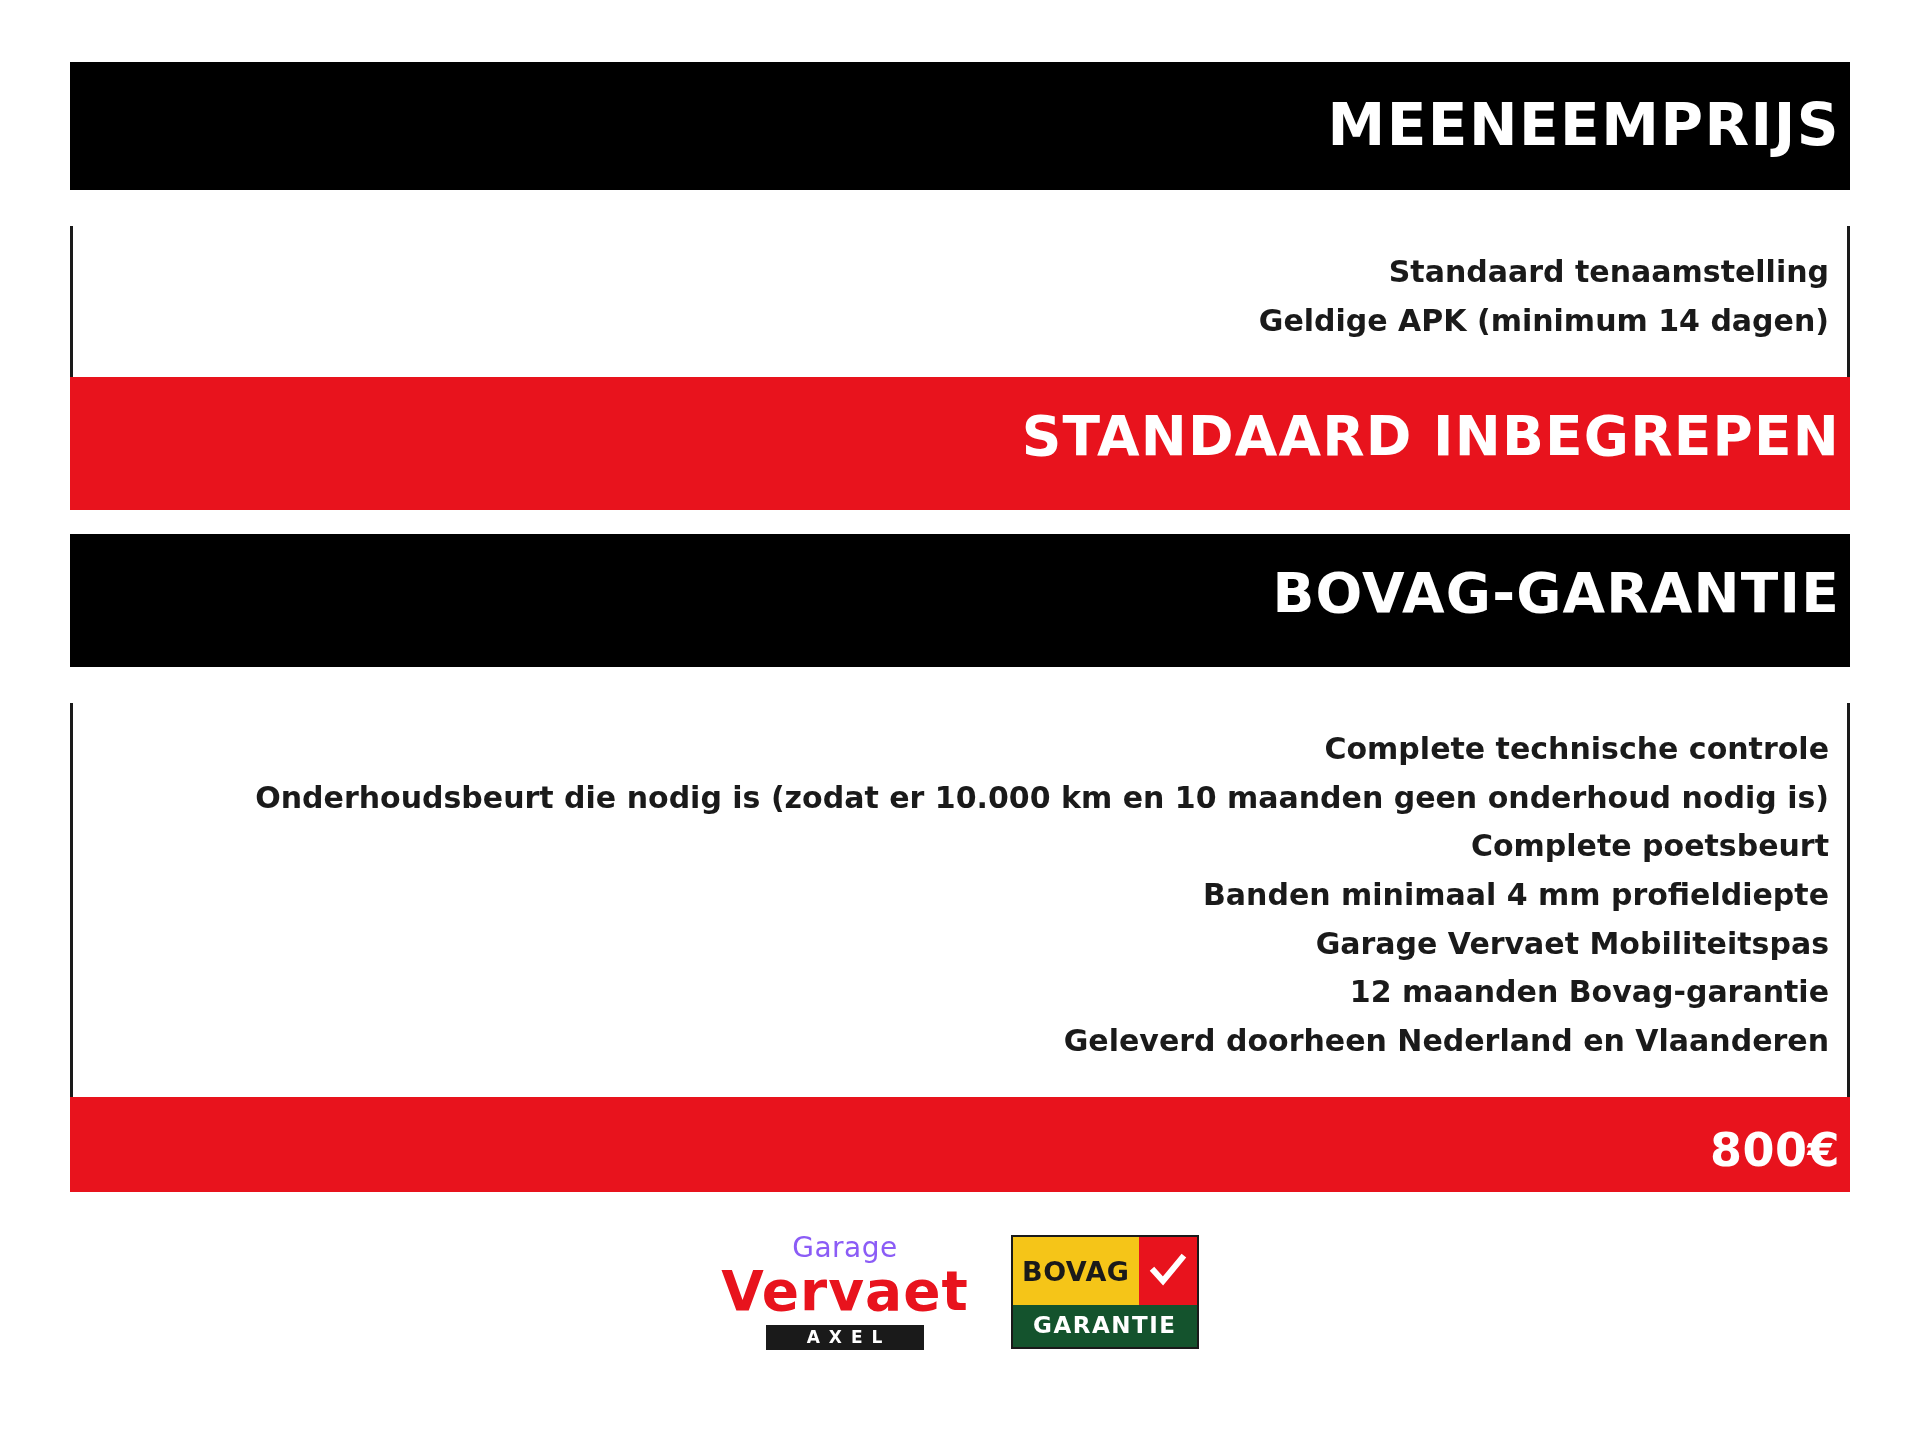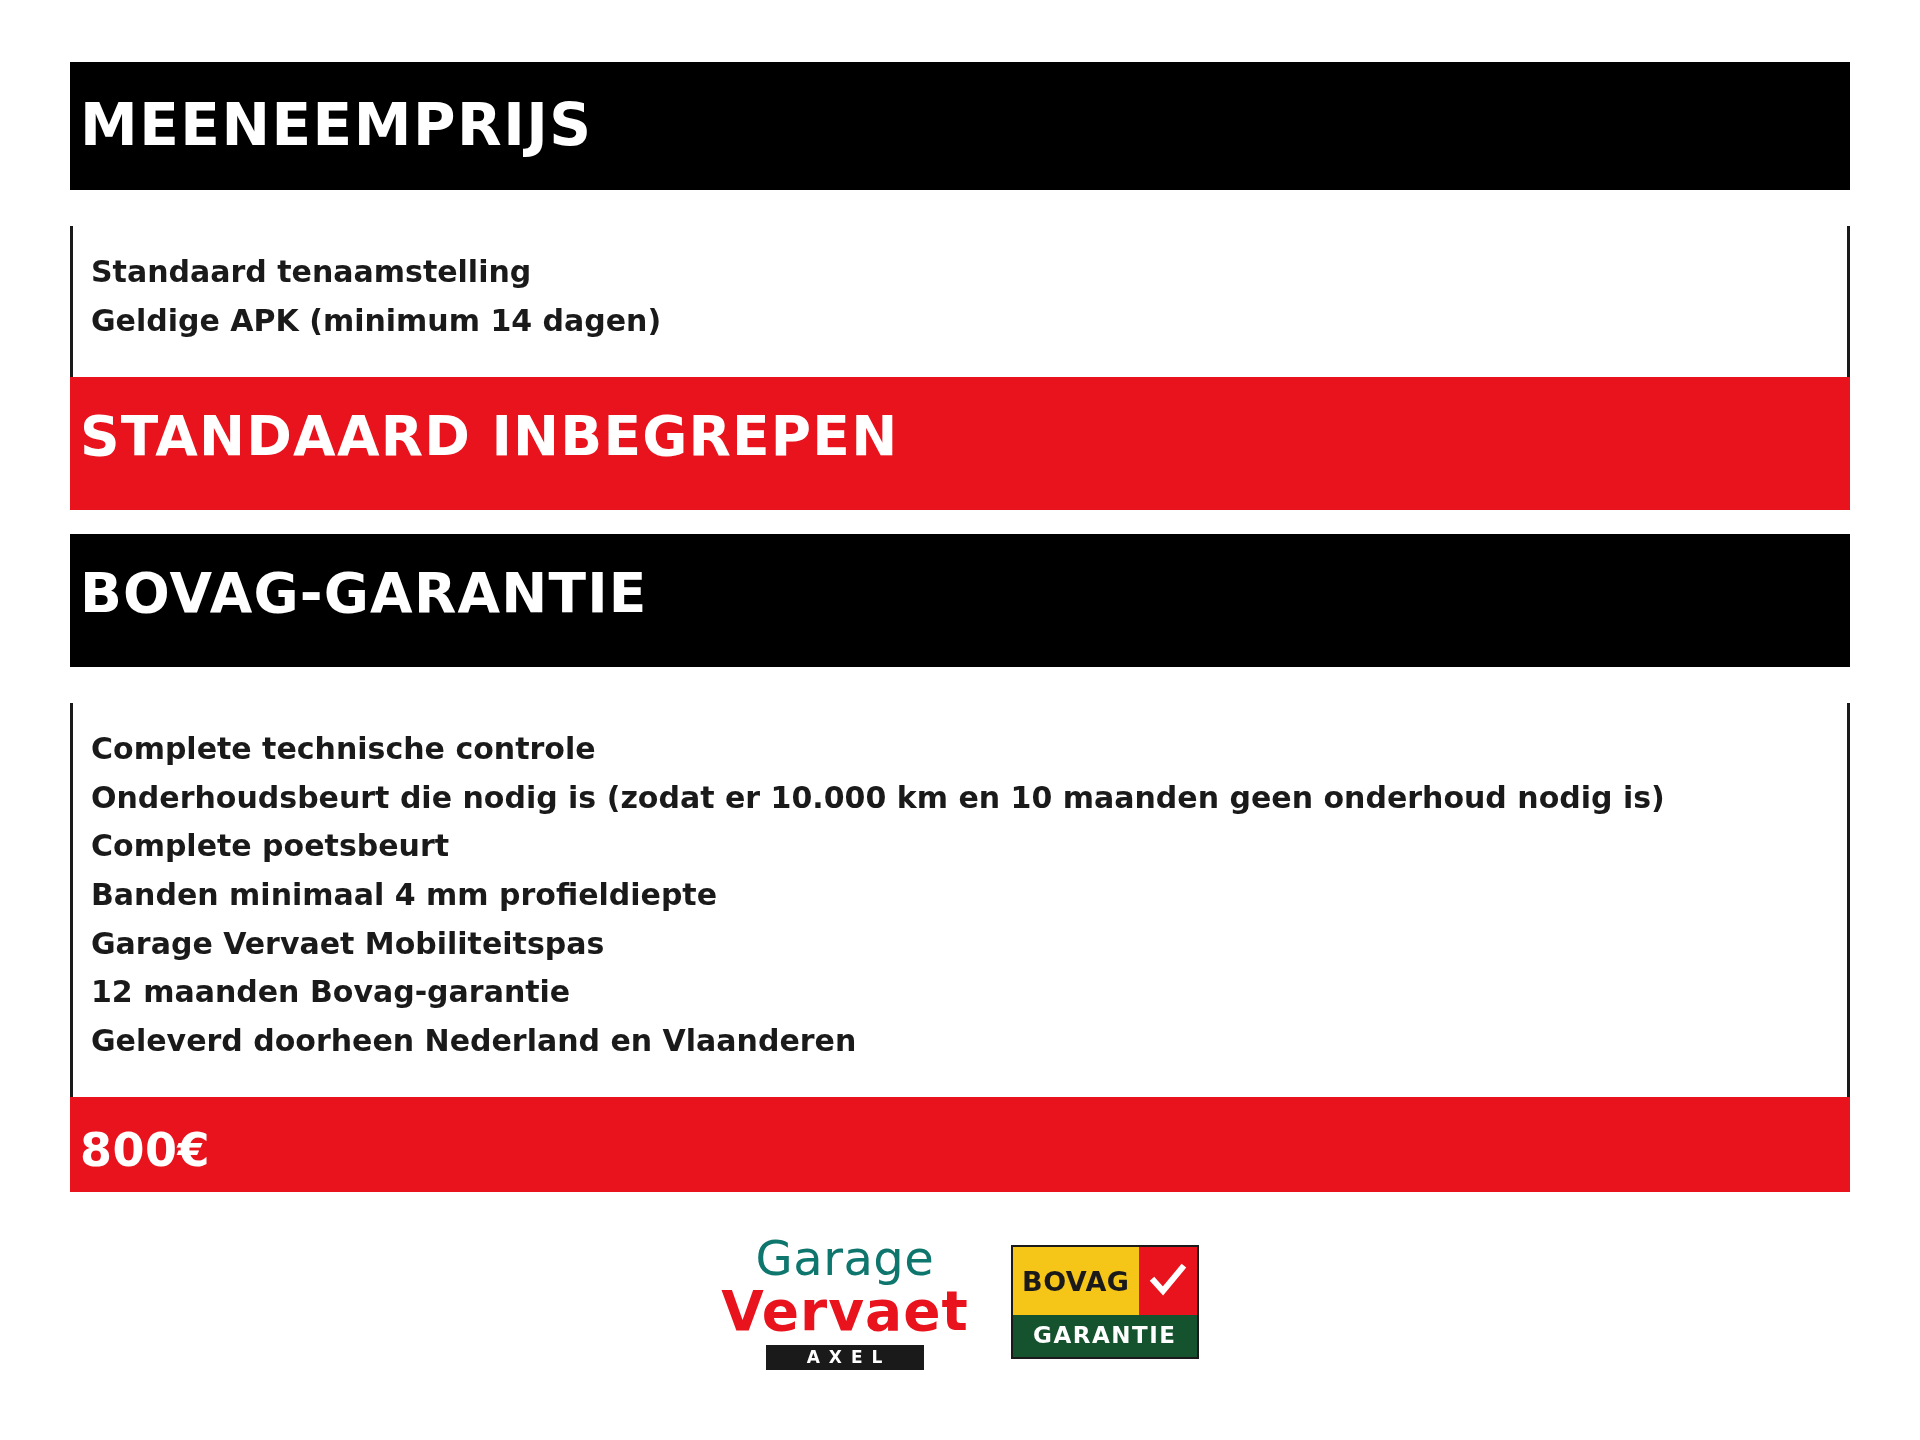--- a/index.html
+++ b/index.html
@@ -16,21 +16,21 @@
     width: 1920px;
     height: 1440px;
     background: #ffffff;
     box-sizing: border-box;
     padding: 62px 70px 0 70px;
   }
 
   .band {
     width: 100%;
     box-sizing: border-box;
-    text-align: left;
+    text-align: right;
   }
 
   .band-black {
     background: #000000;
     color: #ffffff;
   }
 
   .band-red {
     background: #e8131d;
     color: #ffffff;
@@ -93,23 +93,23 @@
   }
 
   
   .logo-vervaet {
     display: flex;
     flex-direction: column;
     align-items: center;
     line-height: 1;
   }
   .lv-garage {
-    font-size: 48px;
+    font-size: 28px;
     font-weight: 400;
-    color: #0f766e;
+    color: #8b5cf6;
     letter-spacing: 0.5px;
     font-family: "DejaVu Sans", "Liberation Sans", sans-serif;
   }
   .lv-vervaet {
     font-size: 55px;
     font-weight: 800;
     color: #e8131d;
     letter-spacing: 1px;
     margin-top: 2px;
   }

